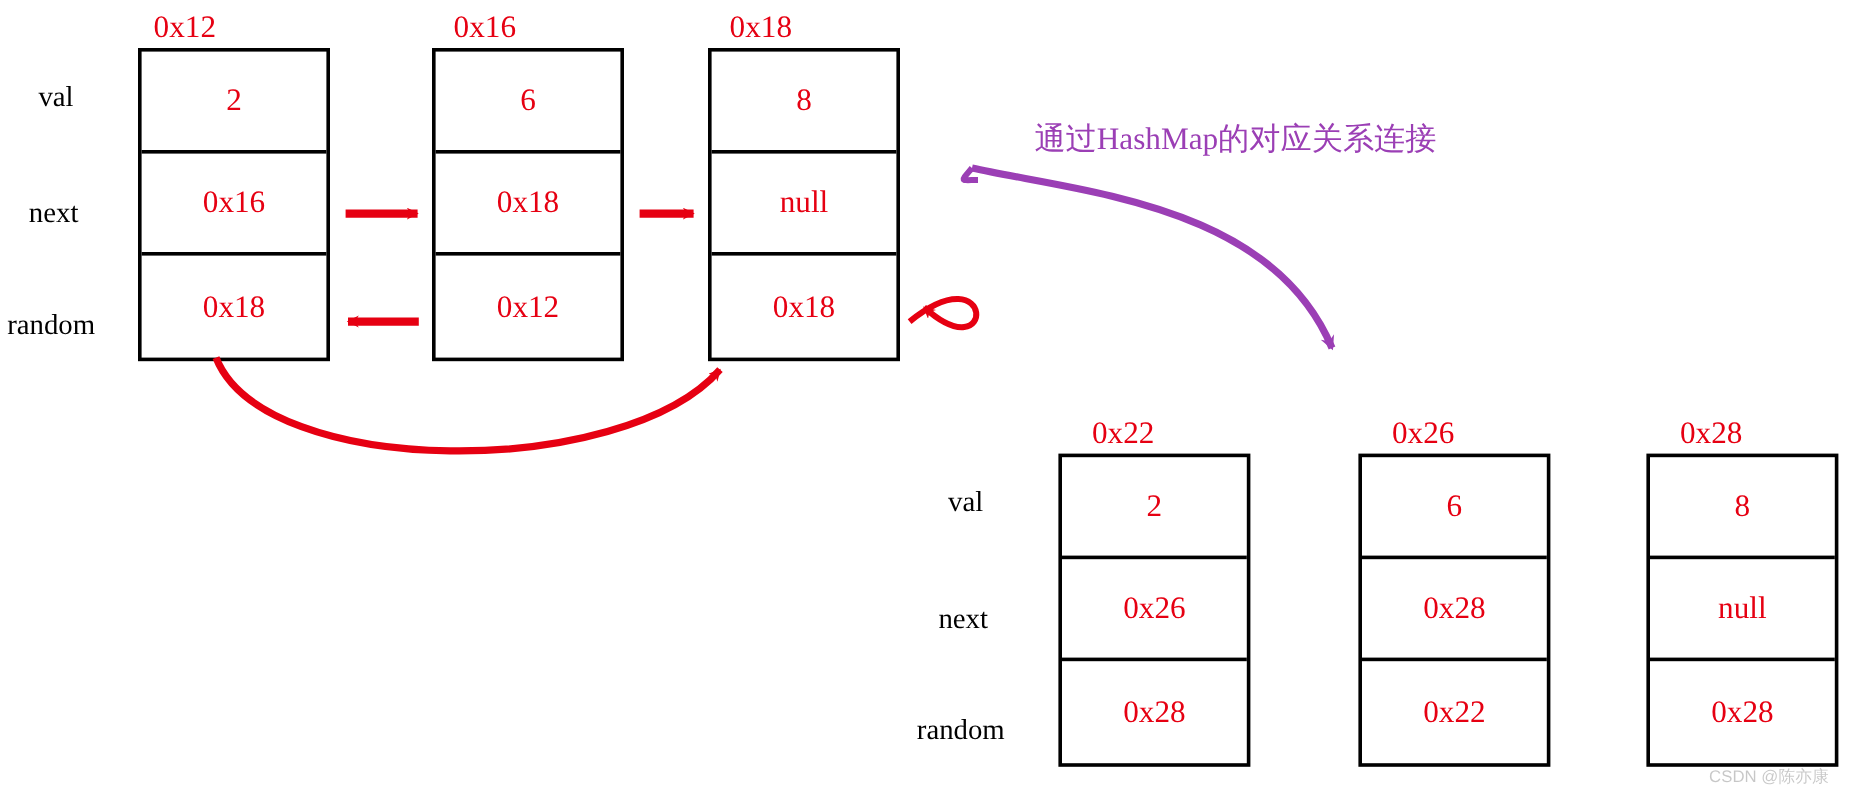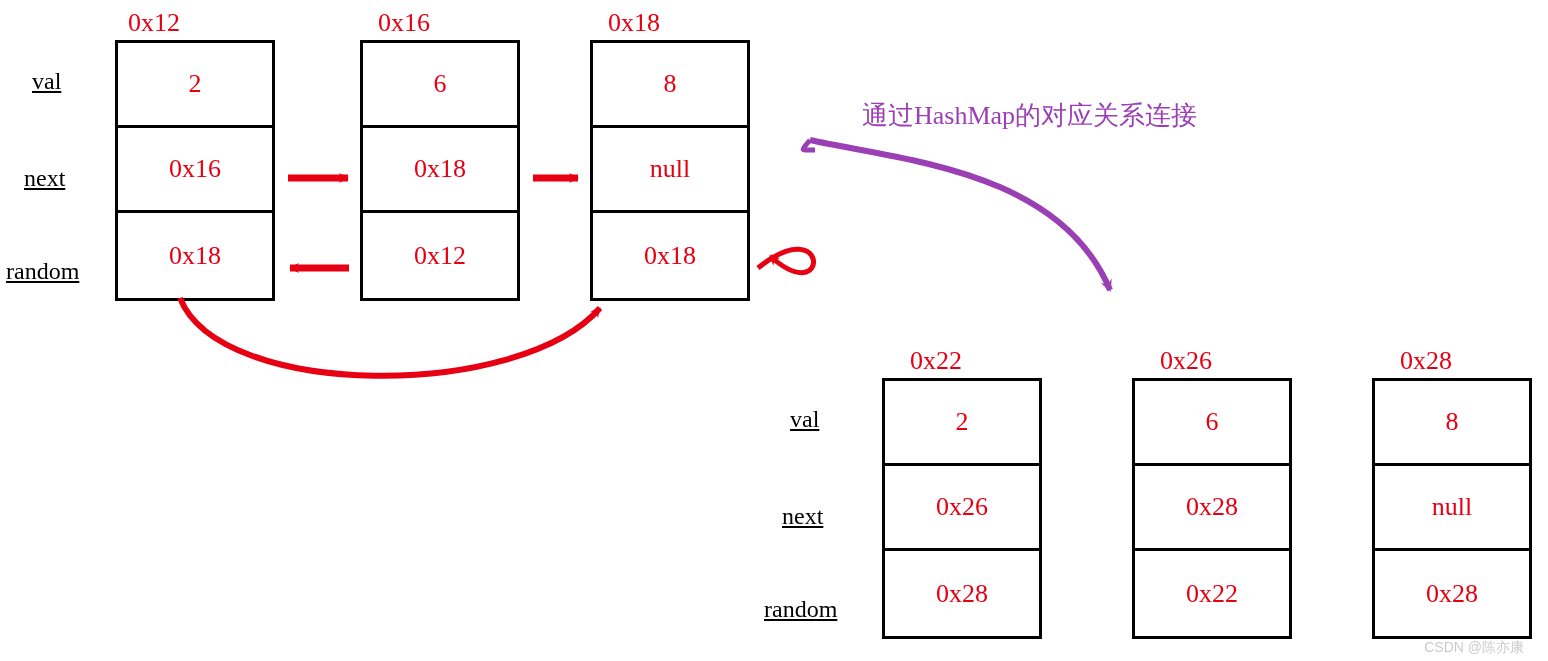--- a/index.html
+++ b/index.html
@@ -31,21 +31,20 @@
   .node .cell:last-child { border-bottom: none; }
   .addr {
     position: absolute;
     color: #e60012;
     font-size: 26px;
   }
   .label {
     position: absolute;
     color: #000;
     font-size: 24px;
-    text-decoration: underline;
   }
   .annotation {
     position: absolute;
     color: #9b3fb5;
     font-size: 26px;
     text-align: right;
   }
   .watermark {
     position: absolute;
     right: 24px;

